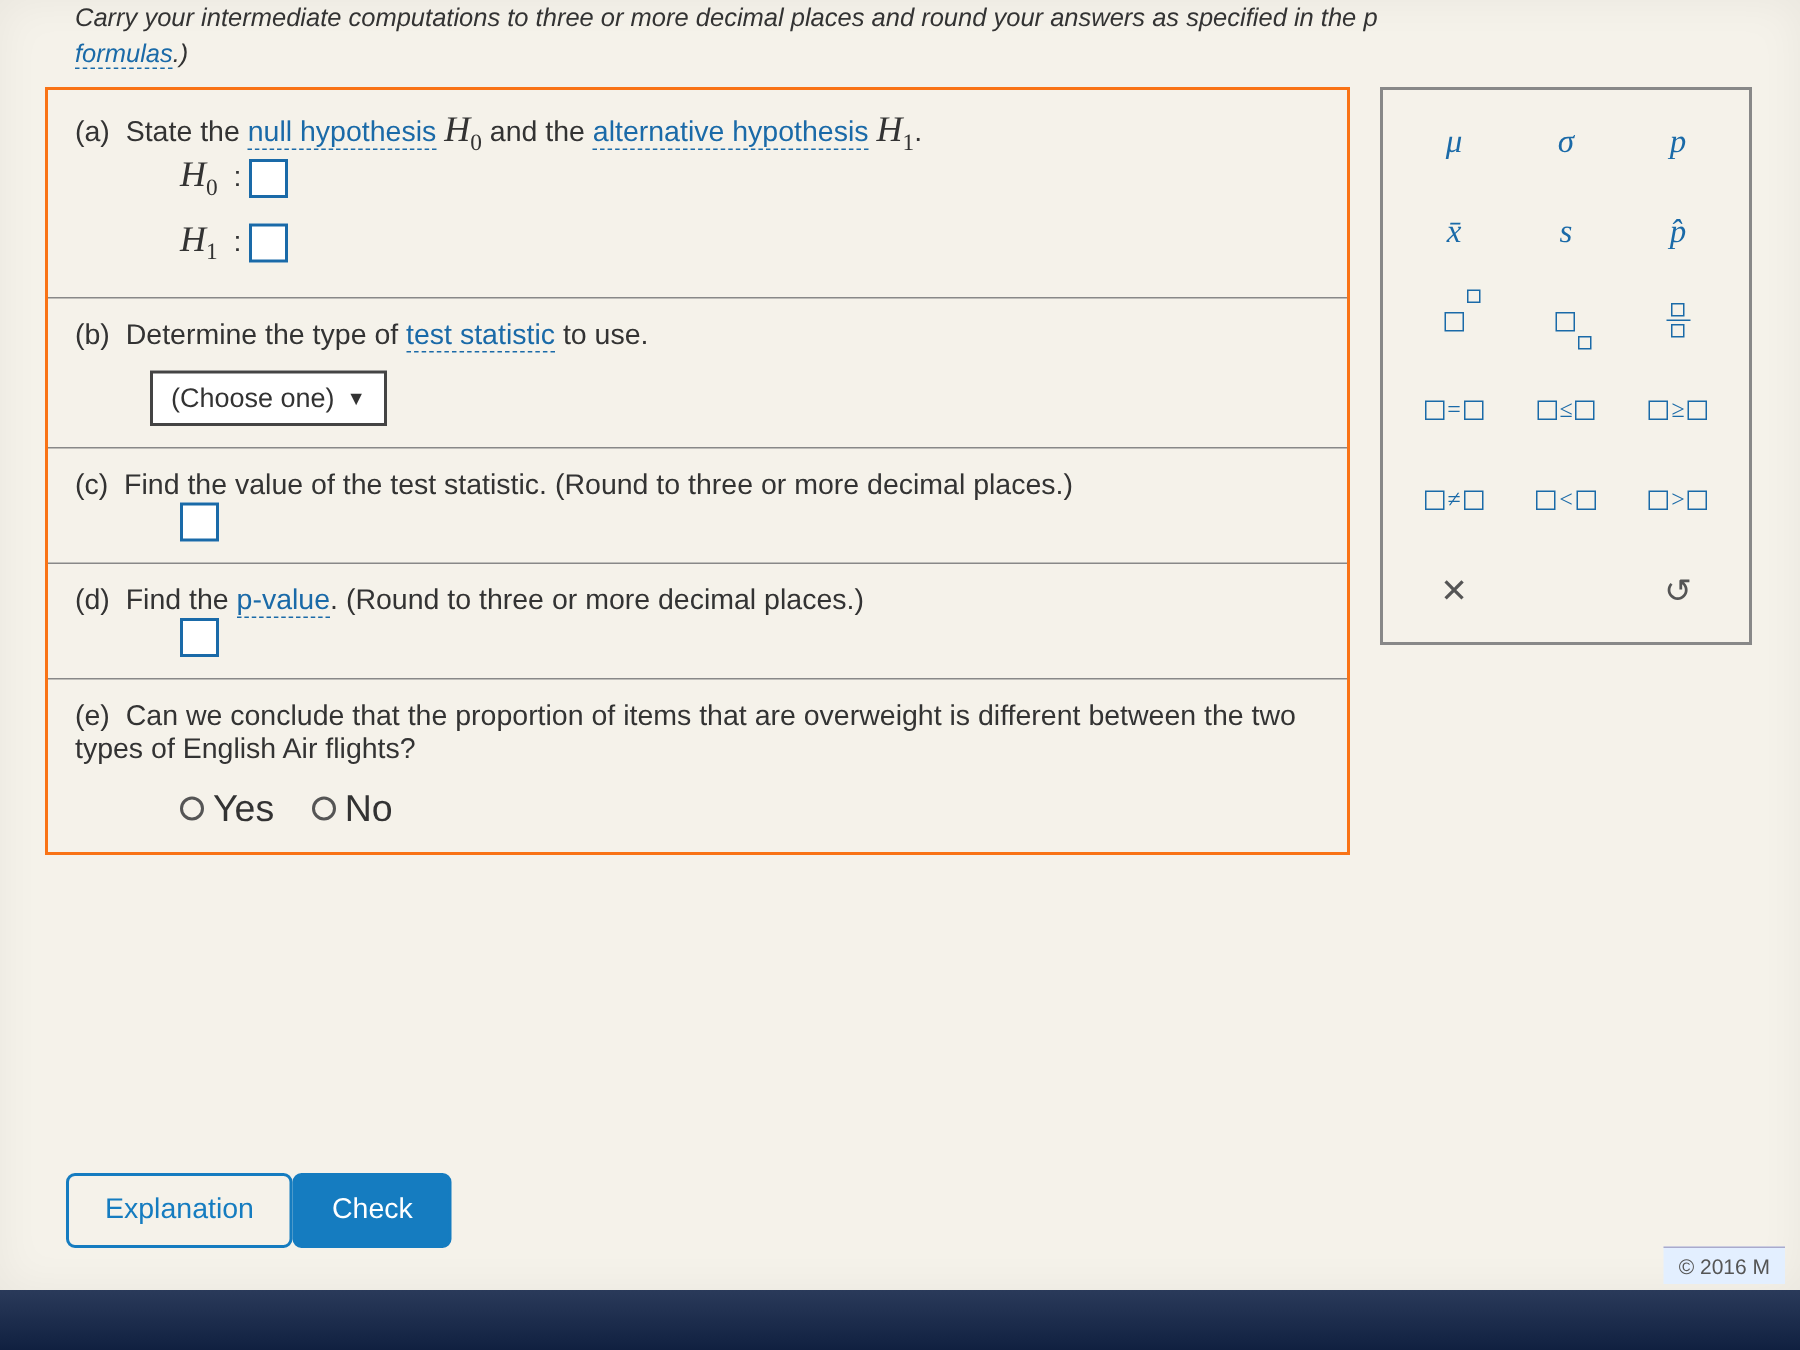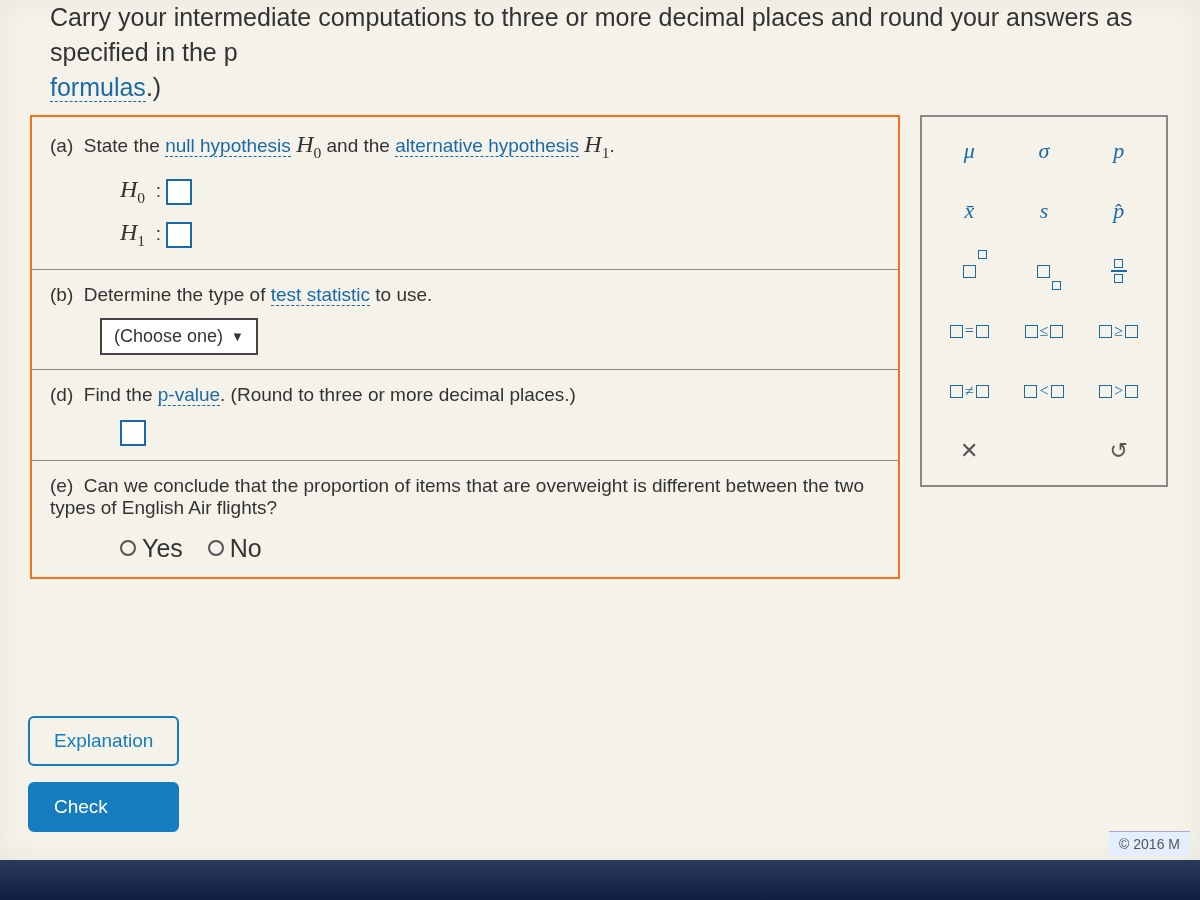--- a/index.html
+++ b/index.html
@@ -15,39 +15,40 @@
   .page {
     background: #f5f2ea;
     margin: 0;
     padding: 0 0 0 0;
     height: 860px;
     position: relative;
     box-shadow: inset 0 0 30px rgba(0,0,0,0.05);
   }
   .intro {
     padding: 0 40px 10px 50px;
-    font-size: 25px;
+    font-size: 17px;
     color: #333;
     line-height: 1.4;
+    font-style: italic;
   }
   .link { color: #1a6aa8; border-bottom: 1px dashed #1a6aa8; cursor: pointer; }
   .main-row { display: flex; gap: 20px; padding: 0 0 0 30px; }
   .qbox {
     border: 2px solid #f97316;
     background: #f5f2ea;
     width: 870px;
   }
   .qpart {
     border-bottom: 1.5px solid #888;
     padding: 14px 18px;
     font-size: 19px;
     color: #333;
   }
   .qpart:last-child { border-bottom: none; }
-  .indent { padding-left: 70px; margin-top: 14px; }
+  .indent { padding-left: 70px; }
   .indent2 { padding-left: 70px; margin-top: 12px; margin-bottom: 6px; }
   .mathH { font-family: Georgia, 'Times New Roman', serif; font-style: italic; font-size: 24px; }
   .sub { font-size: 0.65em; vertical-align: sub; font-style: normal; }
   .input-slot {
     display: inline-block;
     width: 26px; height: 26px;
     border: 2px solid #1a6aa8;
     background: #fff;
     vertical-align: middle;
     cursor: text;
@@ -81,21 +82,21 @@
   .sqsm { display:inline-block; width:9px; height:9px; border:1.6px solid #1a6aa8;}
   .frac { display:inline-flex; flex-direction:column; align-items:center; gap:2px;}
   .frac .bar { width: 16px; height:1.6px; background:#1a6aa8;}
   .comp { display:inline-flex; align-items:center; gap:2px; font-size:16px;}
   .caret { position: relative; }
   .supsq { position:absolute; top:-8px; right:-11px;}
   .subsq { position:absolute; bottom:-6px; right:-11px;}
   .icon-x { font-size: 22px; color:#555; font-weight: 300;}
   .icon-reset { font-size: 22px; color:#555;}
   
-  .footer { position: absolute; left: 28px; bottom: 28px; display:flex; gap: 16px; flex-direction: column;}
+  .footer { position: absolute; left: 44px; bottom: 28px; display:flex; gap: 0;}
   .btn {
     border: 2px solid #157cc0; border-radius: 6px;
     padding: 12px 24px; font-size: 19px; cursor:pointer;
     background: #f5f2ea; color: #157cc0;
   }
   .btn.primary { background: #157cc0; color: #fff; }
   .copyright { position:absolute; right:10px; bottom:4px; font-size:14px; color:#555; background:#e3efff; padding:4px 10px; border-top:1px solid #aac;}
   .taskbar { height: 40px; background: linear-gradient(#2a3a5a,#102040); }
 </style>
 </head>
@@ -134,20 +135,27 @@
         <span>(b)</span>&nbsp;
         <span>Determine the type of </span><span class="link">test statistic</span><span> to use.</span>
         <div style="margin-top:12px;">
           <span class="dropdown">
             <span>(Choose one)</span>
             <span class="tri">▼</span>
           </span>
         </div>
       </div>
 
+      <div class="qpart">
+        <span>(c)</span>&nbsp;
+        <span>Find the value of the test statistic. (Round to three or more decimal places.)</span>
+        <div class="indent">
+          <span class="input-slot"></span>
+        </div>
+      </div>
 
       <div class="qpart">
         <span>(d)</span>&nbsp;
         <span>Find the </span><span class="link">p-value</span><span>. (Round to three or more decimal places.)</span>
         <div class="indent">
           <span class="input-slot"></span>
         </div>
       </div>
 
       <div class="qpart">

